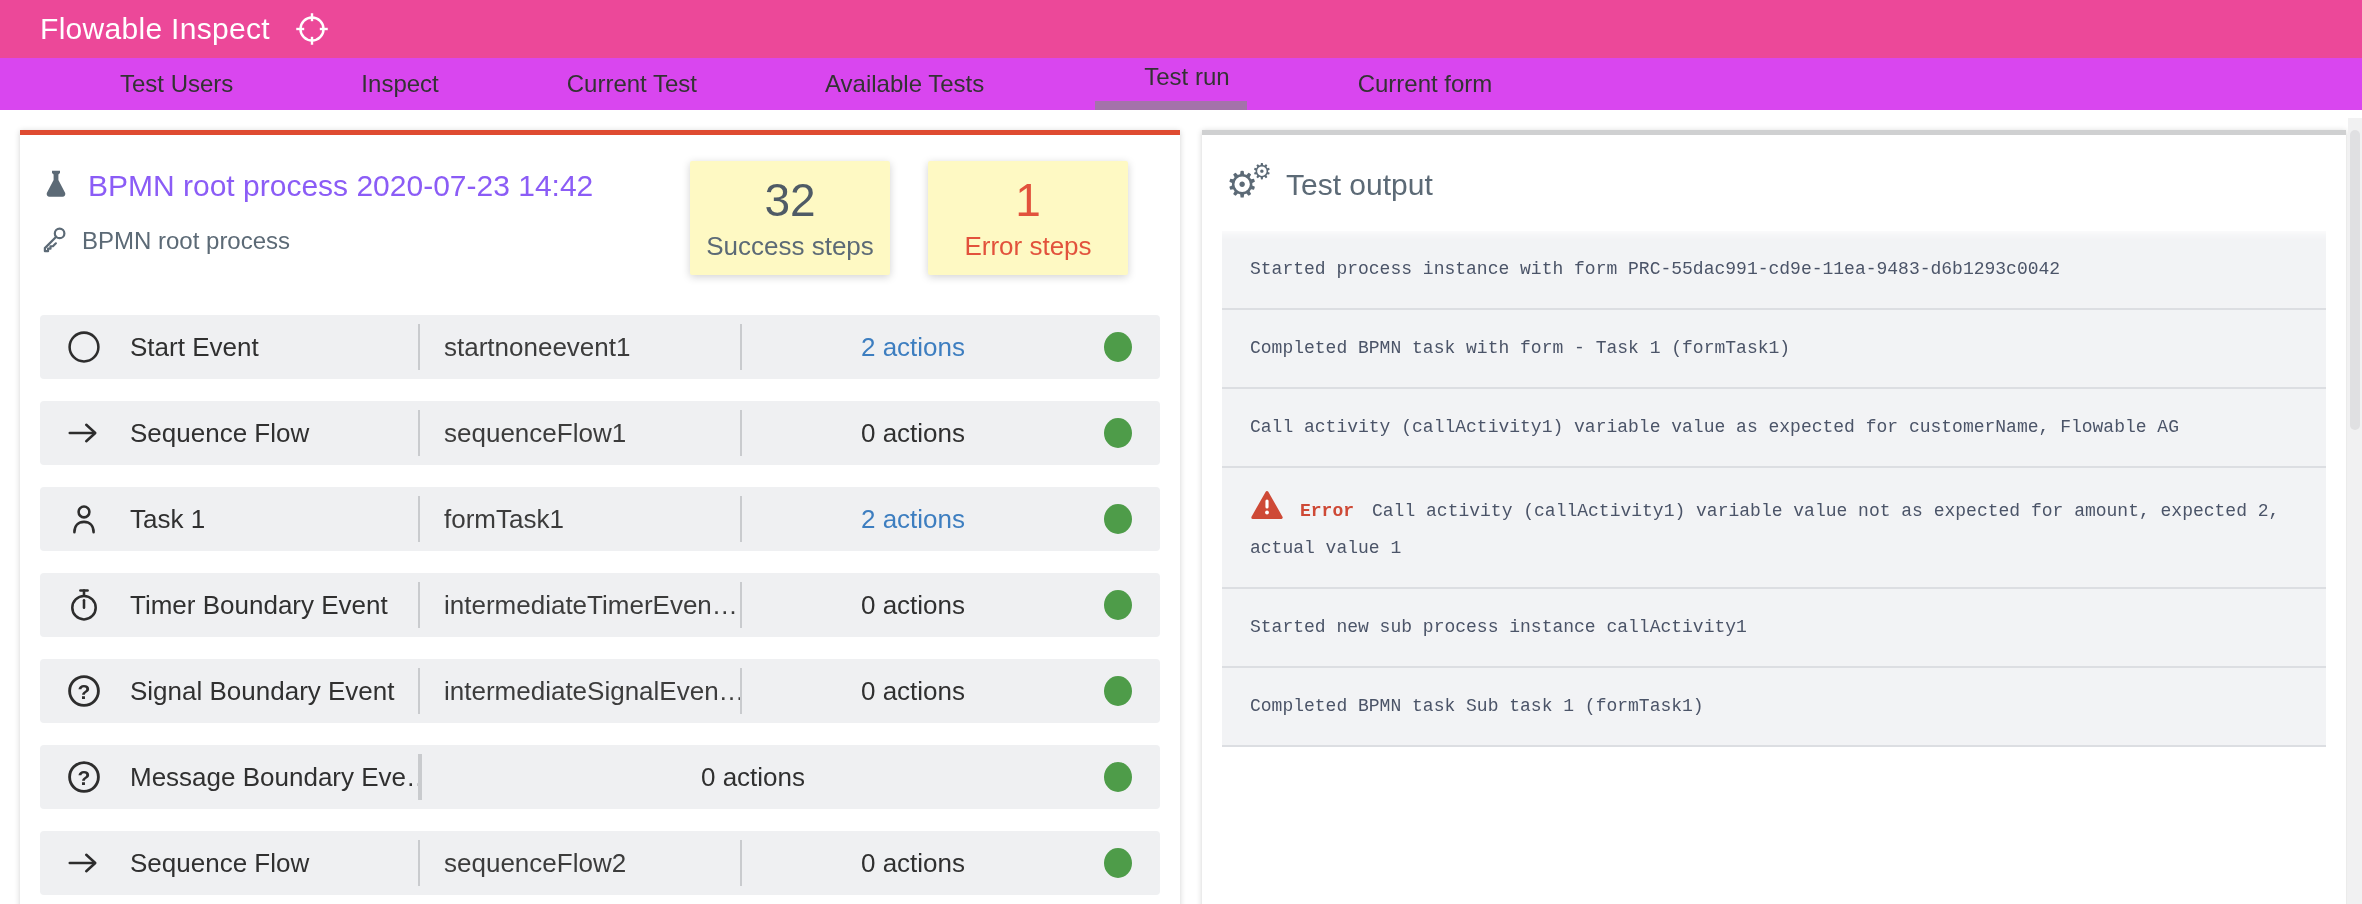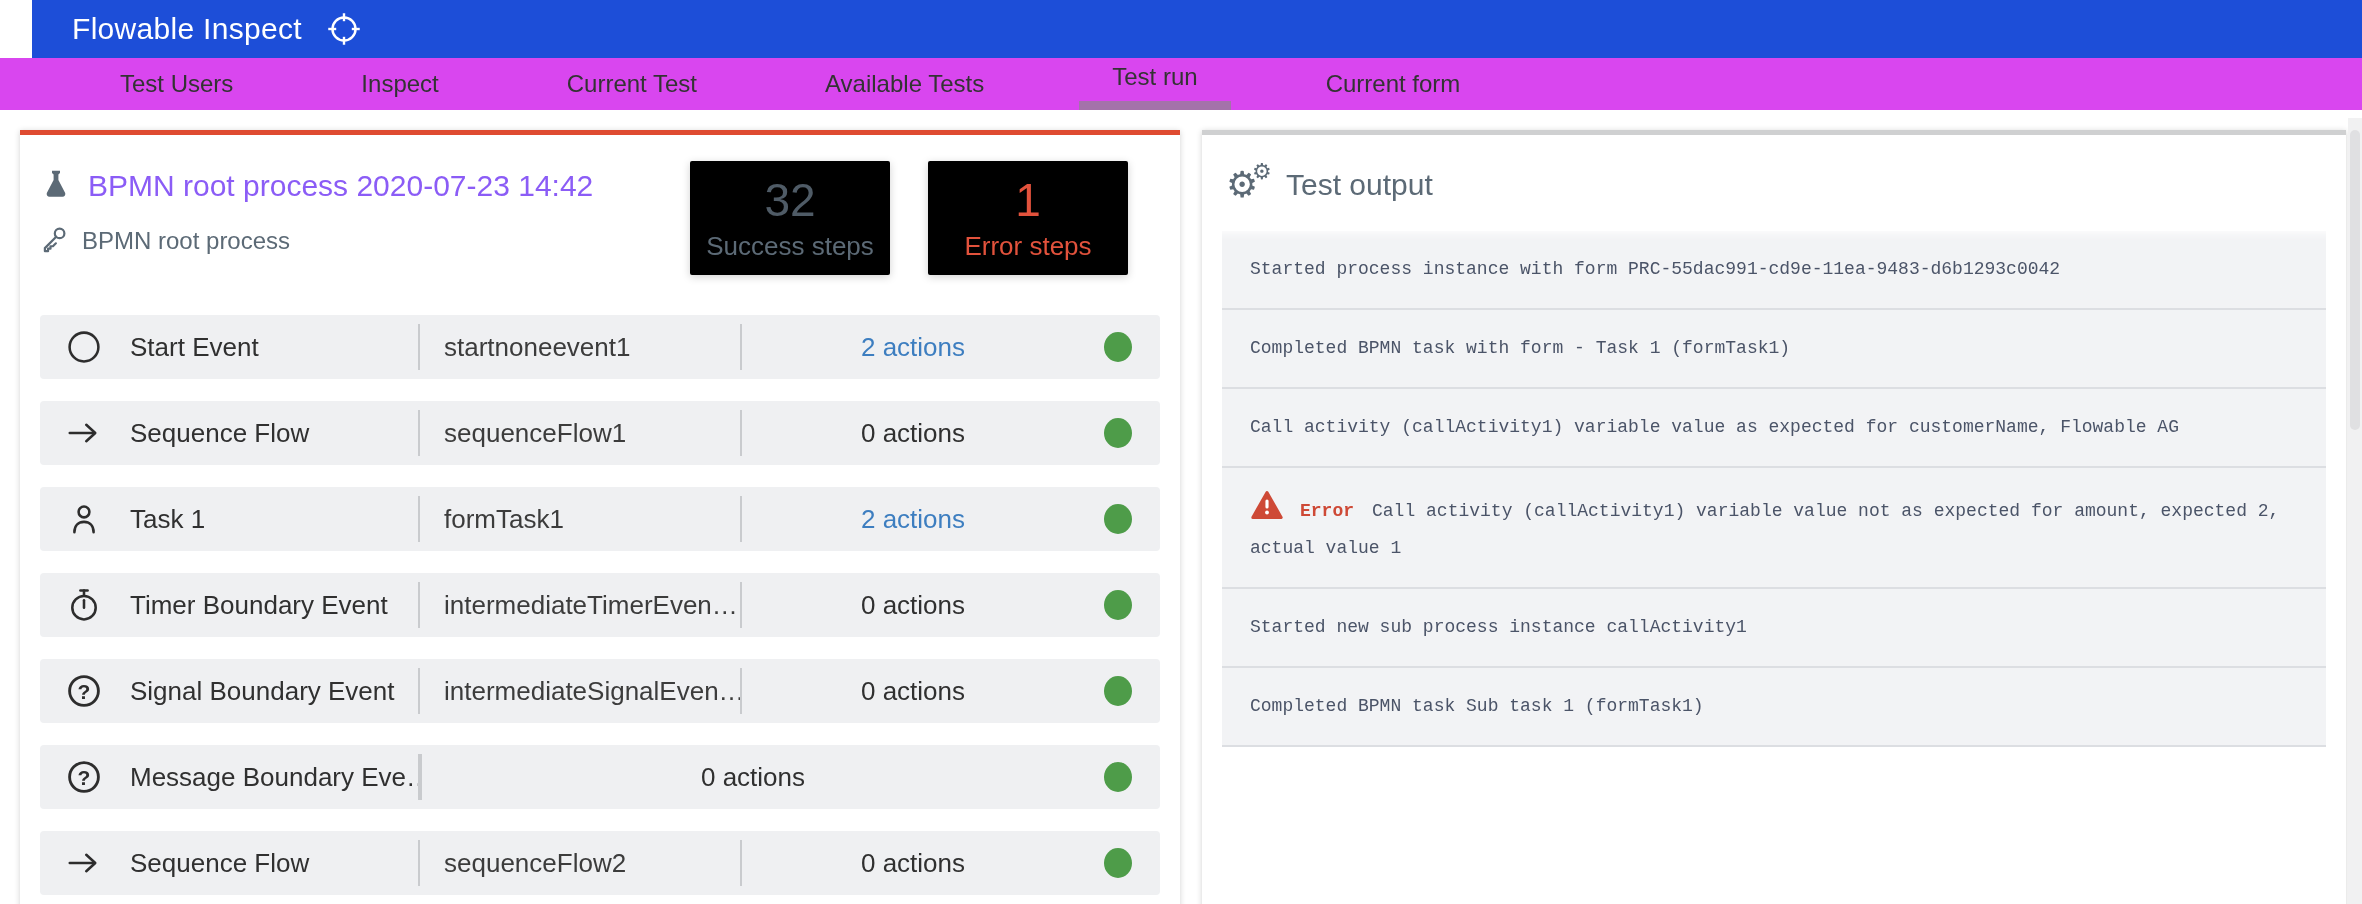--- a/index.html
+++ b/index.html
@@ -4,35 +4,35 @@
 <style>
   html,body{margin:0;padding:0;}
   body{
     width:2362px;height:904px;overflow:hidden;background:#fff;
     font-family:"Liberation Sans",sans-serif;
     -webkit-font-smoothing:antialiased;
     position:relative;
   }
   
   .topbar{
-    height:58px;background:#1d4ed8;display:flex;align-items:center;
-    padding-left:40px;box-sizing:border-box;margin-left:32px;
+    height:58px;background:#ec4899;display:flex;align-items:center;
+    padding-left:40px;box-sizing:border-box;
   }
   .topbar-title{color:#fff;font-size:30px;letter-spacing:.3px;}
   .topbar-icon{margin-left:24px;display:inline-flex;align-items:center;}
   
   .tabbar{
     height:52px;background:#d946ef;display:flex;align-items:stretch;
     padding-left:56px;box-sizing:border-box;
   }
   .tab{
     position:relative;display:flex;align-items:center;justify-content:center;
     padding:0 64px;font-size:24px;color:#333;cursor:pointer;white-space:nowrap;
   }
-  .tab.active span{position:relative;top:-7px;}
+  .tab.active span{position:relative;top:-7px;margin-left:32px;}
   .tab.active::after{
     content:"";position:absolute;bottom:0;left:50%;transform:translateX(-50%);
     width:152px;height:9px;background:var(--purple,#a472aa);
   }
   
   .content{
     display:flex;align-items:flex-start;gap:22px;
     padding:20px 16px 0 20px;box-sizing:border-box;
   }
   .panel{
@@ -48,21 +48,21 @@
     min-height:920px;
   }
   
   .panel-head{display:flex;justify-content:space-between;padding:30px 20px 0 20px;}
   .title-row{display:flex;align-items:center;height:42px;}
   .title-row h1{font-size:30px;font-weight:400;color:#8b5cf6;margin:0 0 0 16px;}
   .key-row{display:flex;align-items:center;height:32px;margin-top:18px;}
   .key-row .key-text{font-size:24px;color:#5c6a76;margin-left:14px;}
   .stats{display:flex;gap:38px;margin-right:32px;margin-top:-4px;}
   .stat-card{
-    width:200px;height:114px;background:#000000;box-shadow:0 2px 9px rgba(0,0,0,.18);
+    width:200px;height:114px;background:#fef9c3;box-shadow:0 2px 9px rgba(0,0,0,.18);
     border-radius:2px;display:flex;flex-direction:column;align-items:center;justify-content:center;
   }
   .stat-value{font-size:46px;color:#4f5b66;line-height:1.15;}
   .stat-label{font-size:26px;color:#5c6a76;margin-top:4px;}
   .stat-card.error .stat-value,.stat-card.error .stat-label{color:var(--stat-red,#e2523c);}
   
   .steps{margin:40px 20px 0 20px;}
   .step-row{
     height:64px;background:#eff0f2;border-radius:4px;margin-bottom:22px;
     display:flex;align-items:center;padding:0 26px;box-sizing:border-box;

